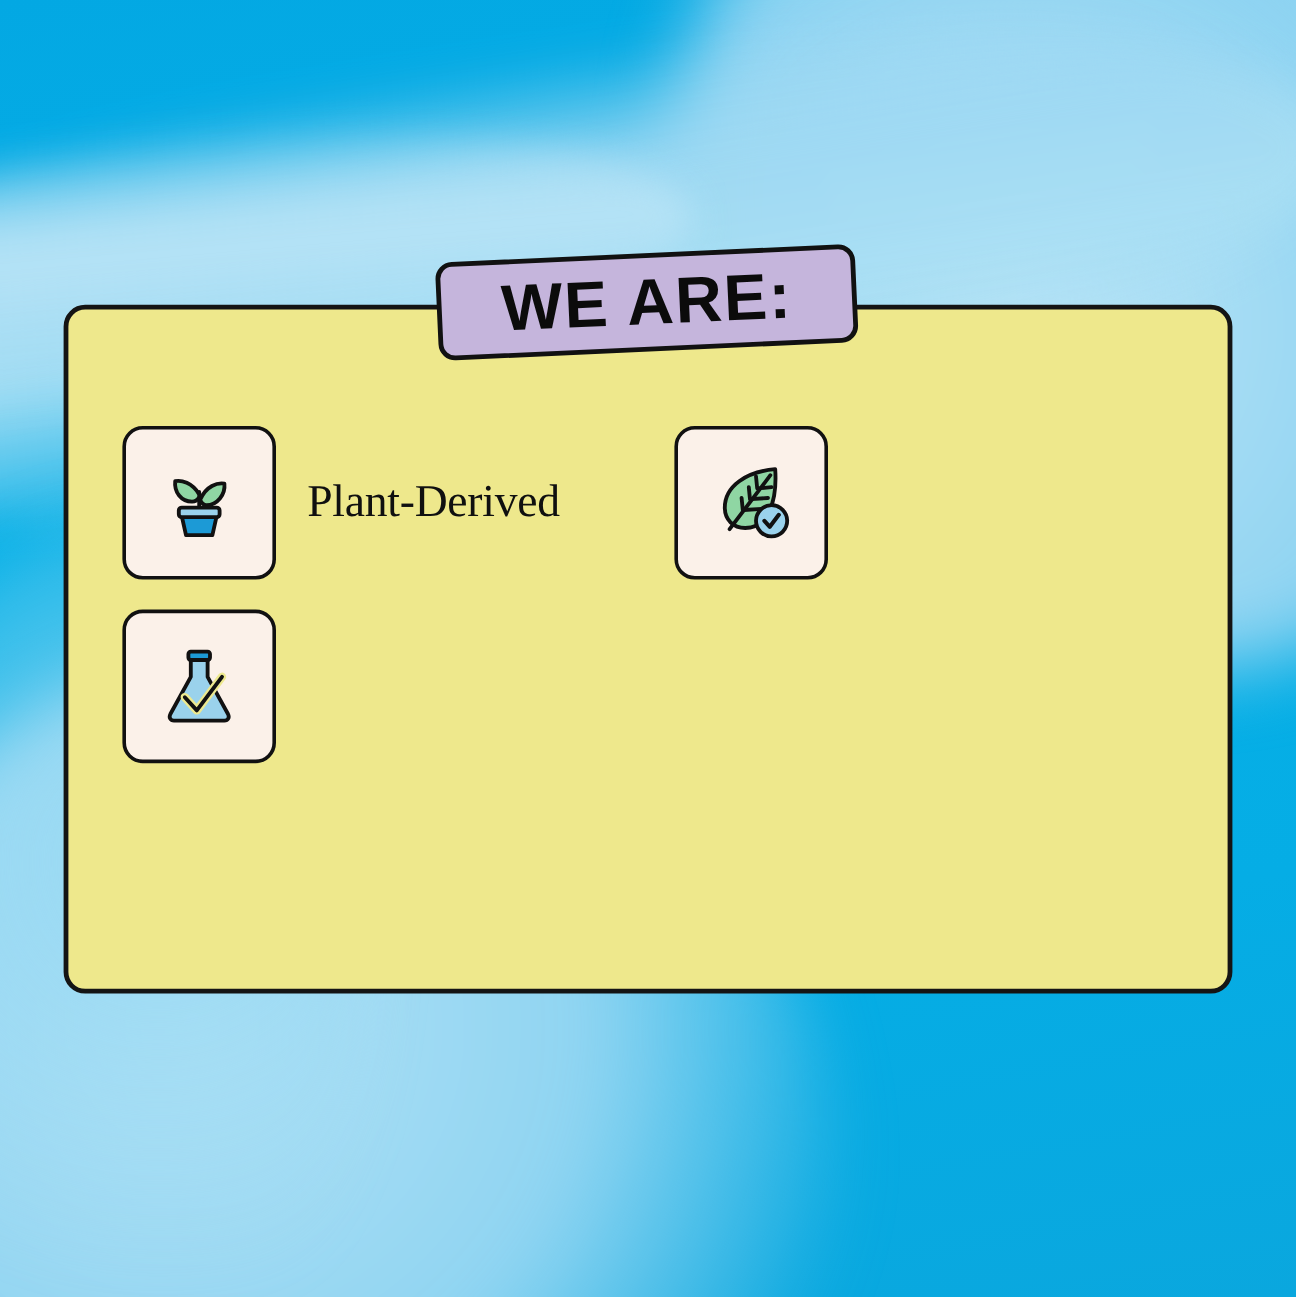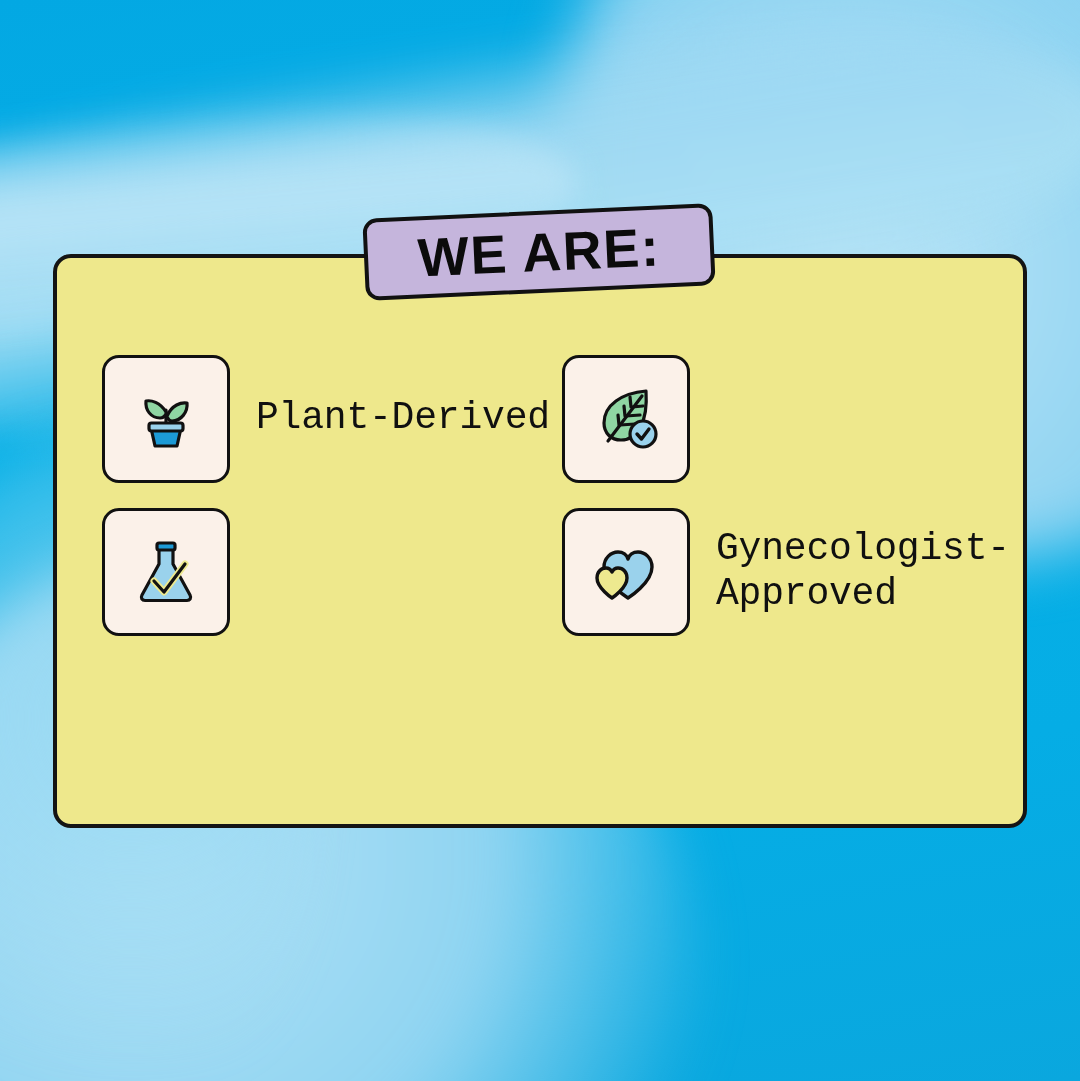--- a/index.html
+++ b/index.html
@@ -148,21 +148,21 @@
     align-items: center;
     justify-content: center;
   }
   .tile svg { display: block; }
 
   .feature-label {
     font-size: 38px;
     line-height: 1.18;
     color: #101010;
     letter-spacing: -0.2px;
-    font-family: Liberation Mono, monospace;
+    font-family: Liberation Serif, serif;
     white-space: pre-line;
   }
 </style>
 </head>
 <body>
 
 <div id="stage">
 
   <div class="bg-base"></div>
   <div class="swoosh swoosh-tr"></div>
@@ -222,34 +222,20 @@
                 <rect x="29" y="9" width="18" height="7" rx="2" fill="#1C9AD6"></rect>
                 <path d="M26 47 L36 58 L57 30" stroke-width="7" stroke="#EDE98F"></path>
                 <path d="M26 47 L36 58 L57 30" stroke-width="3.2" stroke="#111" fill="none"></path>
               </g>
             </svg>
           </span>
         </div>
       </div>
 
 
-      <div class="feature">
-        <div class="tile">
-          <span>
-            <svg width="84" height="72" viewBox="0 0 84 72">
-              <g stroke="#111" stroke-width="3.4" stroke-linejoin="round">
-                <path d="M44 62 C44 62, 20 47, 20 31 C20 22, 27 16, 34 16 C39 16, 43 19, 44 23 C45 19, 49 16, 54 16 C61 16, 68 22, 68 31 C68 47, 44 62, 44 62 Z" fill="#9AD2EC"></path>
-                <path d="M28 62 C28 62, 13 52, 13 42 C13 36, 17 32, 22 32 C25 32, 27 34, 28 36 C29 34, 31 32, 34 32 C39 32, 43 36, 43 42 C43 52, 28 62, 28 62 Z" fill="#EDE98F"></path>
-              </g>
-            </svg>
-          </span>
-        </div>
-        <div class="feature-label">Gynecologist-
-Approved</div>
-      </div>
 
 
     </div>
   </div>
 
   <div class="badge">
     <span class="badge-text">WE ARE:</span>
   </div>
 
 </div>

